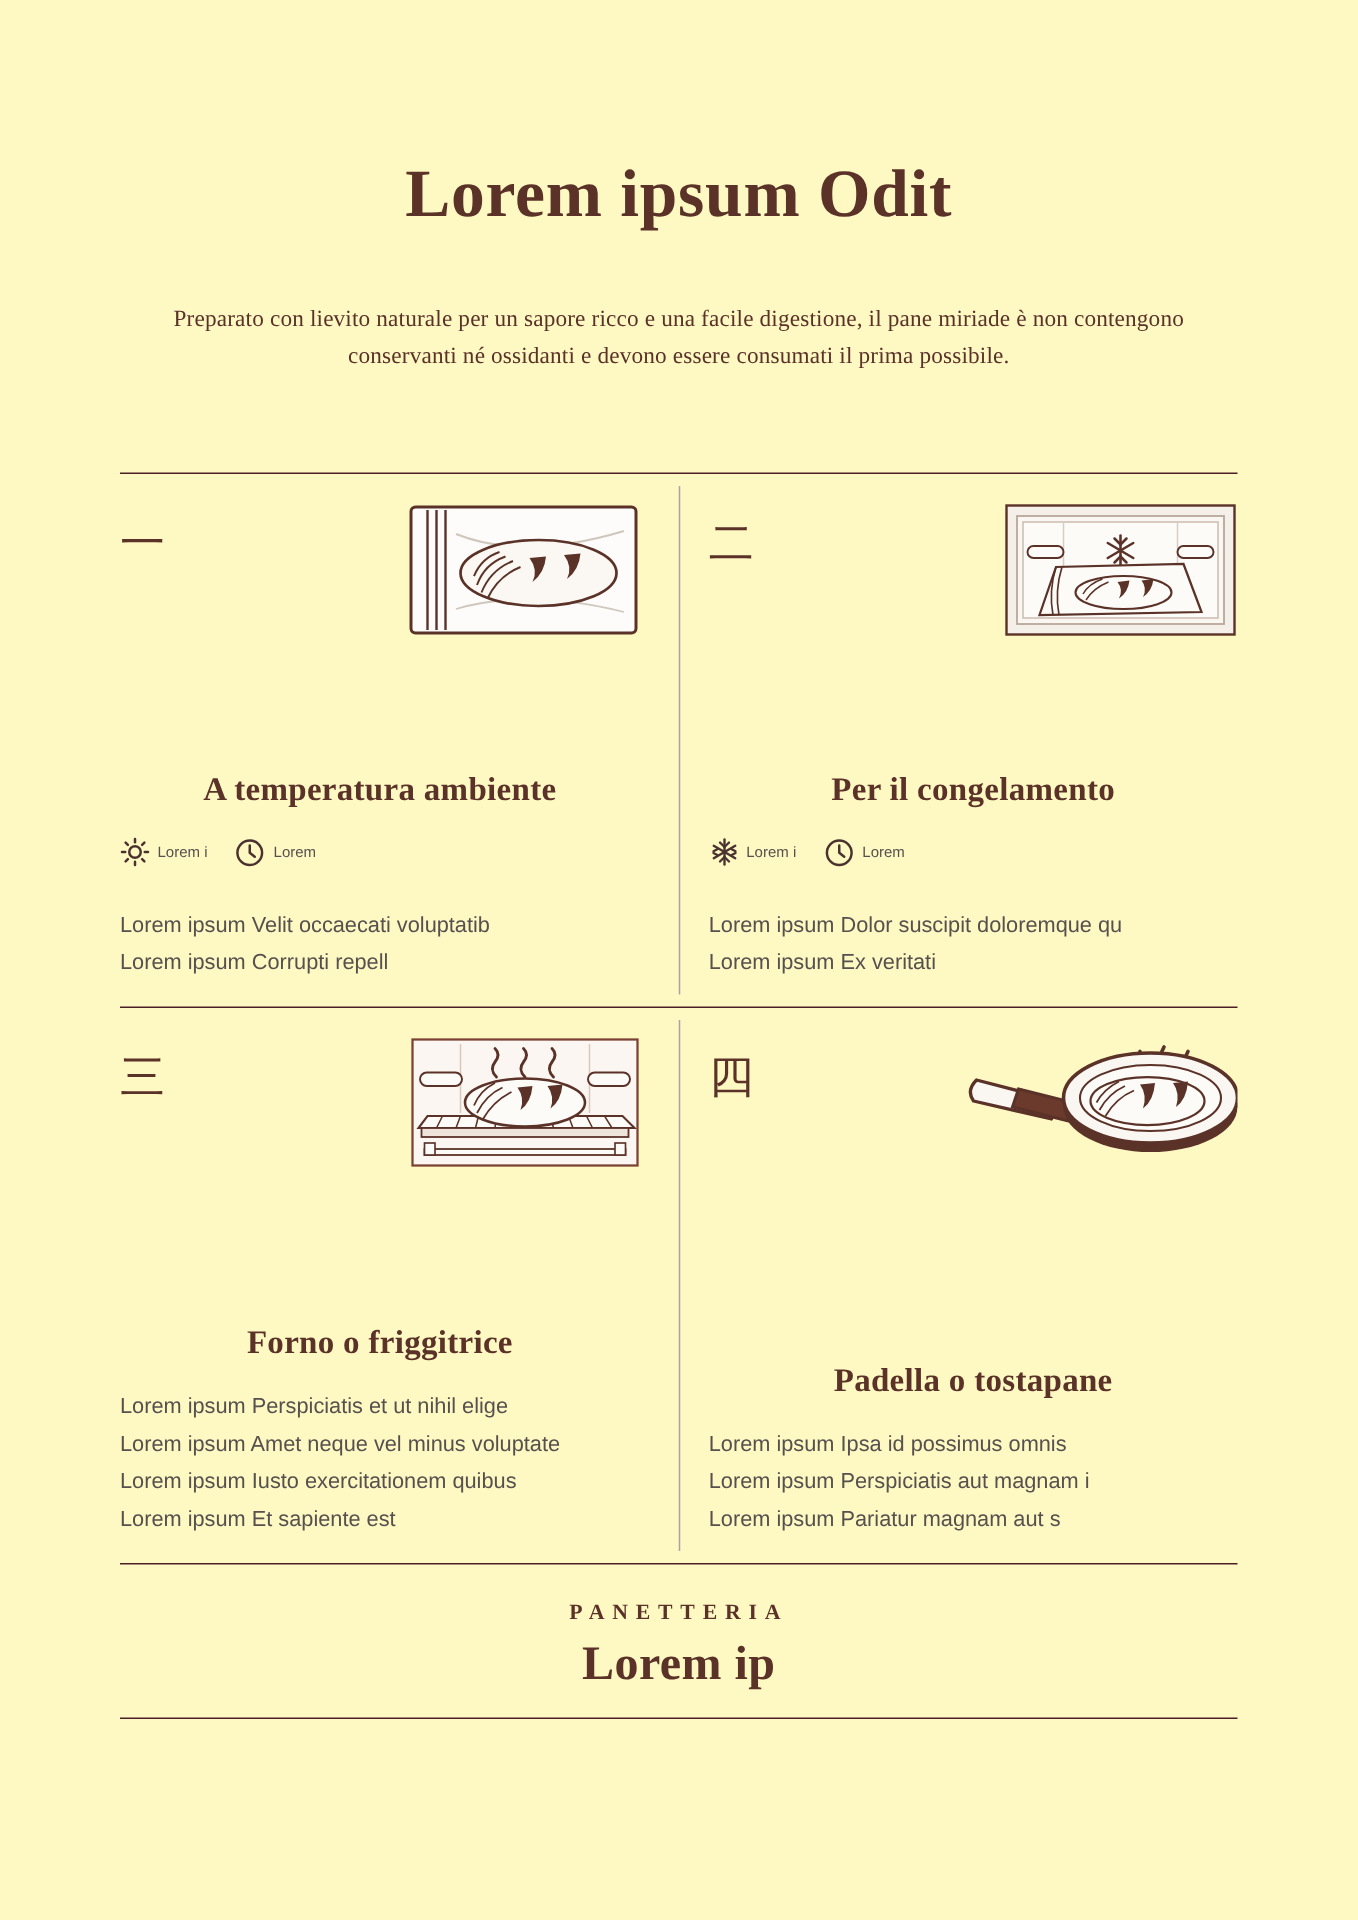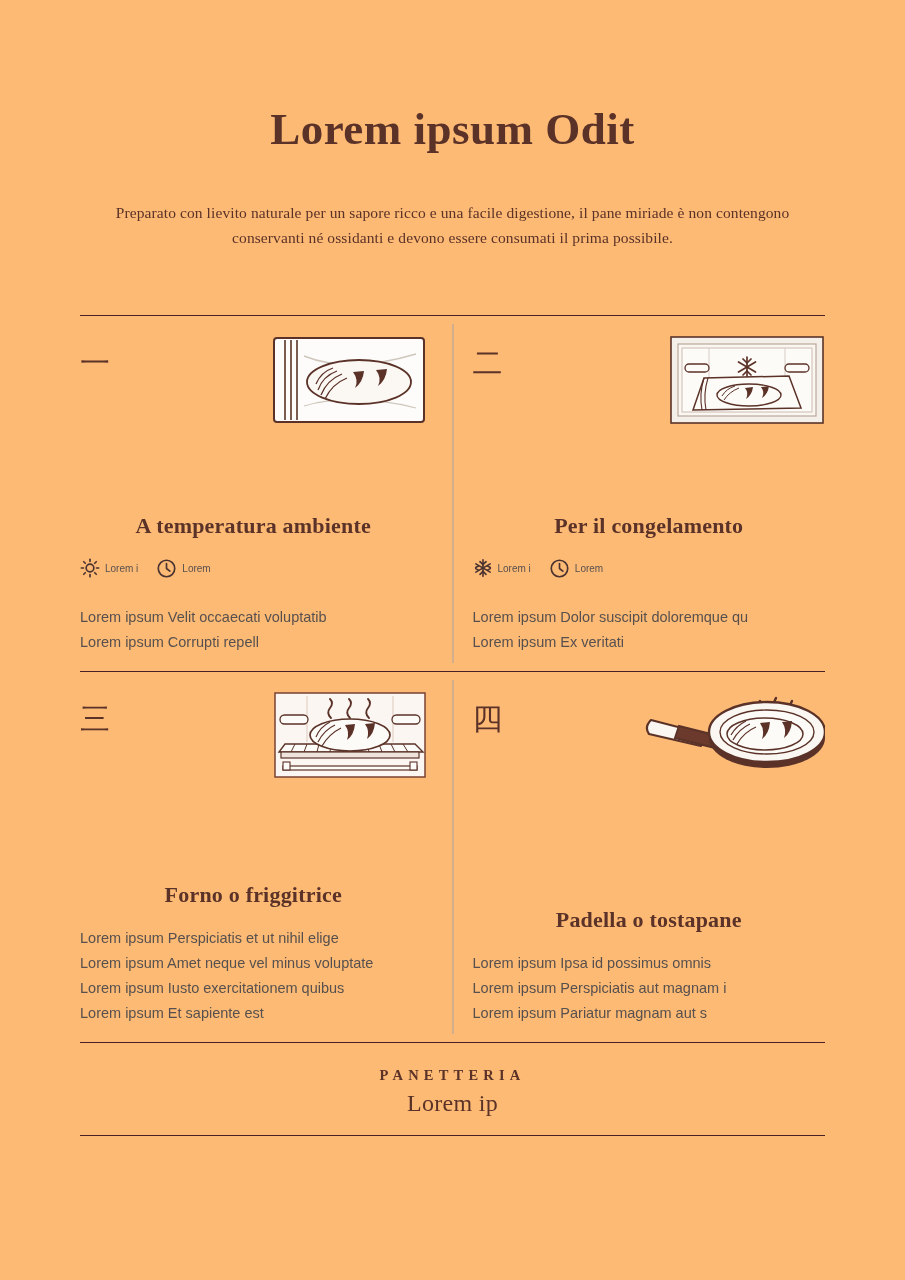--- a/index.html
+++ b/index.html
@@ -13,21 +13,21 @@
     height: 1280px;
     position: relative;
     font-family: "Liberation Sans", sans-serif;
     color: #4a3230;
     overflow: hidden;
   }
 
   .page {
     position: absolute;
     inset: 0;
-    background: #fdba74;
+    background: #fef9c3;
   }
 
   
   .header {
     padding-top: 104px;
     text-align: center;
   }
   .doc-title {
     font-family: "Liberation Serif", "DejaVu Serif", serif;
     font-weight: bold;
@@ -145,22 +145,22 @@
   .brand-kicker {
     font-family: "Liberation Serif", "DejaVu Serif", serif;
     font-weight: bold;
     font-size: 14.5px;
     letter-spacing: 5.2px;
     color: #5b3228;
     margin: 0 0 6px 0;
   }
   .brand-name {
     font-family: "Liberation Serif", "DejaVu Serif", serif;
-    font-weight: normal;
-    font-size: 24px;
+    font-weight: bold;
+    font-size: 32px;
     color: #5b3228;
     margin: 0;
     letter-spacing: 0.3px;
   }
   .rule-footer {
     height: 0;
     border-top: 1.6px solid #4b1f26;
     margin: 0 80px;
   }
 

